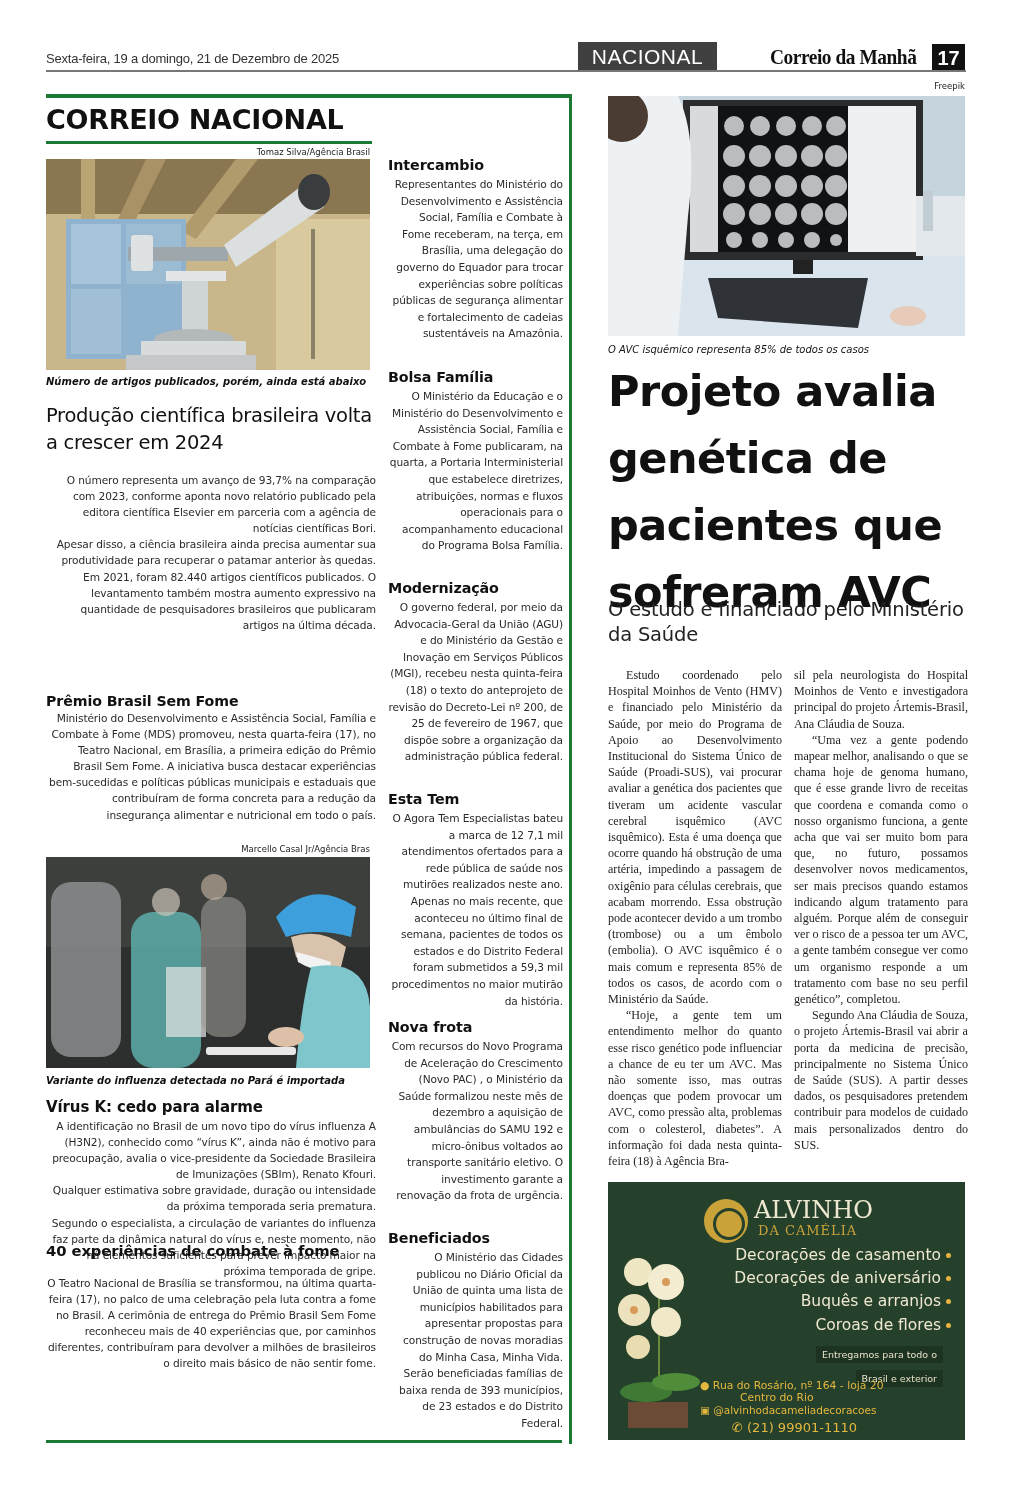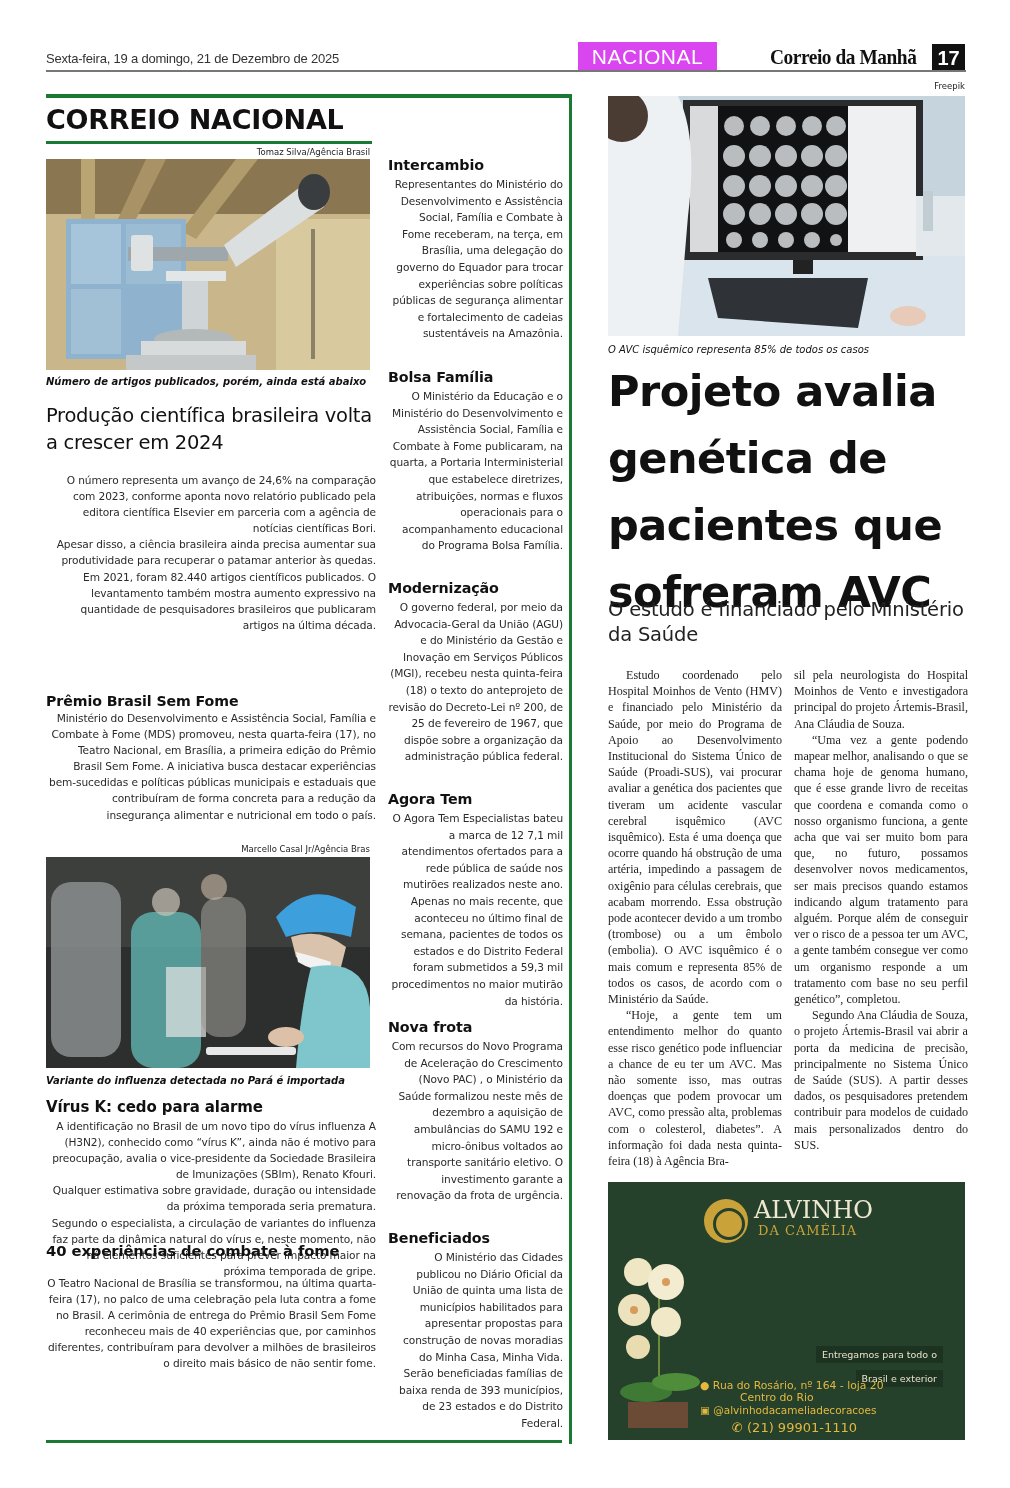--- a/index.html
+++ b/index.html
@@ -1,21 +1,21 @@
 <!DOCTYPE html>
 <html><head>
 <meta charset="utf-8">
 <style>
   * { box-sizing: border-box; margin: 0; padding: 0; }
   html, body { width: 1010px; height: 1488px; background: #ffffff; overflow: hidden; }
   body { position: relative; font-family: "DejaVu Sans", sans-serif; color: #1a1a1a; }
 
   
   .hdr-date { position: absolute; left: 46px; top: 51px; font-size: 13px; color: #333; font-family: "Liberation Sans", sans-serif; letter-spacing: -0.2px; }
-  .hdr-section { position: absolute; left: 578px; top: 42px; width: 139px; height: 29px; background: #d946ef; color: #fff; font-family: "Liberation Sans", sans-serif; font-size: 21px; text-align: center; line-height: 30px; letter-spacing: 0.5px; }
+  .hdr-section { position: absolute; left: 578px; top: 42px; width: 139px; height: 29px; background: #404040; color: #fff; font-family: "Liberation Sans", sans-serif; font-size: 21px; text-align: center; line-height: 30px; letter-spacing: 0.5px; }
   .hdr-brand { position: absolute; left: 770px; top: 44px; font-family: "Liberation Serif", serif; font-weight: bold; font-size: 22px; color: #111; letter-spacing: -0.5px; transform: scaleX(0.88); transform-origin: left top; }
   .hdr-page { position: absolute; left: 932px; top: 44px; width: 33px; height: 27px; background: #111; color: #fff; font-family: "Liberation Sans", sans-serif; font-weight: bold; font-size: 20px; text-align: center; line-height: 28px; }
   .hdr-rule { position: absolute; left: 46px; top: 70px; width: 920px; height: 1.5px; background: #777; }
 
   
   .green { background: #1a7a34; }
   .box-top { position: absolute; left: 46px; top: 94px; width: 526px; height: 4px; }
   .box-right { position: absolute; left: 569px; top: 94px; width: 3px; height: 1350px; }
   .box-bottom { position: absolute; left: 46px; top: 1440px; width: 516px; height: 3px; }
   .sec-title { position: absolute; left: 46px; top: 104px; font-family: "DejaVu Sans", sans-serif; font-weight: bold; font-size: 27px; color: #111; letter-spacing: -0.3px; }
@@ -98,21 +98,21 @@
     <rect x="120" y="112" width="60" height="10" fill="#e3e6e6"></rect>
     <ellipse cx="148" cy="180" rx="40" ry="10" fill="#b3b8b9"></ellipse>
     <rect x="95" y="182" width="105" height="14" fill="#d7dbdb"></rect>
     <rect x="80" y="196" width="130" height="15" fill="#c4c8c8"></rect>
   </svg>
 </div>
 <div class="caption" style="left:46px; top:376px; width:330px;">Número de artigos publicados, porém, ainda está abaixo</div>
 
 <div class="lead-title">Produção científica brasileira volta a crescer em 2024</div>
 <div class="block body-sans" style="left:46px; top:472px; width:330px;">
-  <span class="para">O número representa um avanço de 24,6% na comparação com 2023, conforme aponta novo relatório publicado pela editora científica Elsevier em parceria com a agência de notícias científicas Bori.</span>
+  <span class="para">O número representa um avanço de 93,7% na comparação com 2023, conforme aponta novo relatório publicado pela editora científica Elsevier em parceria com a agência de notícias científicas Bori.</span>
   <span class="para">Apesar disso, a ciência brasileira ainda precisa aumentar sua produtividade para recuperar o patamar anterior às quedas. Em 2021, foram 82.440 artigos científicos publicados. O levantamento também mostra aumento expressivo na quantidade de pesquisadores brasileiros que publicaram artigos na última década.</span>
 </div>
 
 <div class="block" style="left:46px; top:693px; width:330px;">
   <div class="sub-h">Prêmio Brasil Sem Fome</div>
   <div class="body-sans" style="margin-top:1px;">Ministério do Desenvolvimento e Assistência Social, Família e Combate à Fome (MDS) promoveu, nesta quarta-feira (17), no Teatro Nacional, em Brasília, a primeira edição do Prêmio Brasil Sem Fome. A iniciativa busca destacar experiências bem-sucedidas e políticas públicas municipais e estaduais que contribuíram de forma concreta para a redução da insegurança alimentar e nutricional em todo o país.</div>
 </div>
 
 <div class="credit" style="left:46px; top:844px; width:324px;">Marcello Casal Jr/Agência Bras</div>
 <div class="photo" style="left:46px; top:857px; width:324px; height:211px;">
@@ -155,21 +155,21 @@
 </div>
 <div class="mid-block" style="top:369px;">
   <div class="sub-h">Bolsa Família</div>
   <div class="body-sans">O Ministério da Educação e o Ministério do Desenvolvimento e Assistência Social, Família e Combate à Fome publicaram, na quarta, a Portaria Interministerial que estabelece diretrizes, atribuições, normas e fluxos operacionais para o acompanhamento educacional do Programa Bolsa Família.</div>
 </div>
 <div class="mid-block" style="top:580px;">
   <div class="sub-h">Modernização</div>
   <div class="body-sans">O governo federal, por meio da  Advocacia-Geral da União (AGU) e do Ministério da Gestão e Inovação em Serviços Públicos (MGI), recebeu nesta quinta-feira (18) o texto do anteprojeto de revisão do Decreto-Lei nº 200, de 25 de fevereiro de 1967, que dispõe sobre a organização da administração pública federal.</div>
 </div>
 <div class="mid-block" style="top:791px;">
-  <div class="sub-h">Agora Tem</div>
+  <div class="sub-h">Esta Tem</div>
   <div class="body-sans">O Agora Tem Especialistas bateu a marca de 12 7,1 mil atendimentos ofertados para a rede pública de saúde nos mutirões realizados neste ano. Apenas no mais recente, que aconteceu no último final de semana, pacientes de todos os estados e do Distrito Federal foram submetidos a 59,3 mil procedimentos no maior mutirão da história.</div>
 </div>
 <div class="mid-block" style="top:1019px;">
   <div class="sub-h">Nova frota</div>
   <div class="body-sans">Com recursos do Novo Programa de Aceleração do Crescimento (Novo PAC) , o Ministério da Saúde formalizou neste mês de dezembro a aquisição de ambulâncias do SAMU 192 e micro-ônibus voltados ao transporte sanitário eletivo. O investimento garante a renovação da frota de urgência.</div>
 </div>
 <div class="mid-block" style="top:1230px;">
   <div class="sub-h">Beneficiados</div>
   <div class="body-sans">O Ministério das Cidades publicou no Diário Oficial da União de quinta uma lista de municípios habilitados para apresentar propostas para construção de novas moradias do Minha Casa, Minha Vida. Serão beneficiadas famílias de baixa renda de 393 municípios, de 23 estados e do Distrito Federal.</div>
 </div>
@@ -245,20 +245,26 @@
     <circle cx="18" cy="58" r="16" fill="#ece2bd"></circle>
     <circle cx="50" cy="70" r="15" fill="#f1e8c8"></circle>
     <circle cx="22" cy="95" r="12" fill="#e8dcb0"></circle>
     <circle cx="50" cy="30" r="4" fill="#d79b5a"></circle>
     <circle cx="18" cy="58" r="4" fill="#d79b5a"></circle>
     <ellipse cx="30" cy="140" rx="26" ry="10" fill="#3f7a34"></ellipse>
     <ellipse cx="60" cy="130" rx="24" ry="9" fill="#4f8d3a"></ellipse>
     <rect x="12" y="150" width="60" height="26" fill="#6b4a36"></rect>
   </svg>
 
+  <div class="ad-list">
+    <div><span>Decorações de casamento</span><span class="dot"></span></div>
+    <div><span>Decorações de aniversário</span><span class="dot"></span></div>
+    <div><span>Buquês e arranjos</span><span class="dot"></span></div>
+    <div><span>Coroas de flores</span><span class="dot"></span></div>
+  </div>
 
   <div class="ad-deliver">
     <span>Entregamos para todo o</span><br>
     <span>Brasil e exterior</span>
   </div>
 
   <div class="ad-addr" style="top:198px;">
     <span>●</span>
     <span>Rua do Rosário, nº 164 - loja 20</span><br>
     <span style="padding-left:40px;">Centro do Rio</span>

